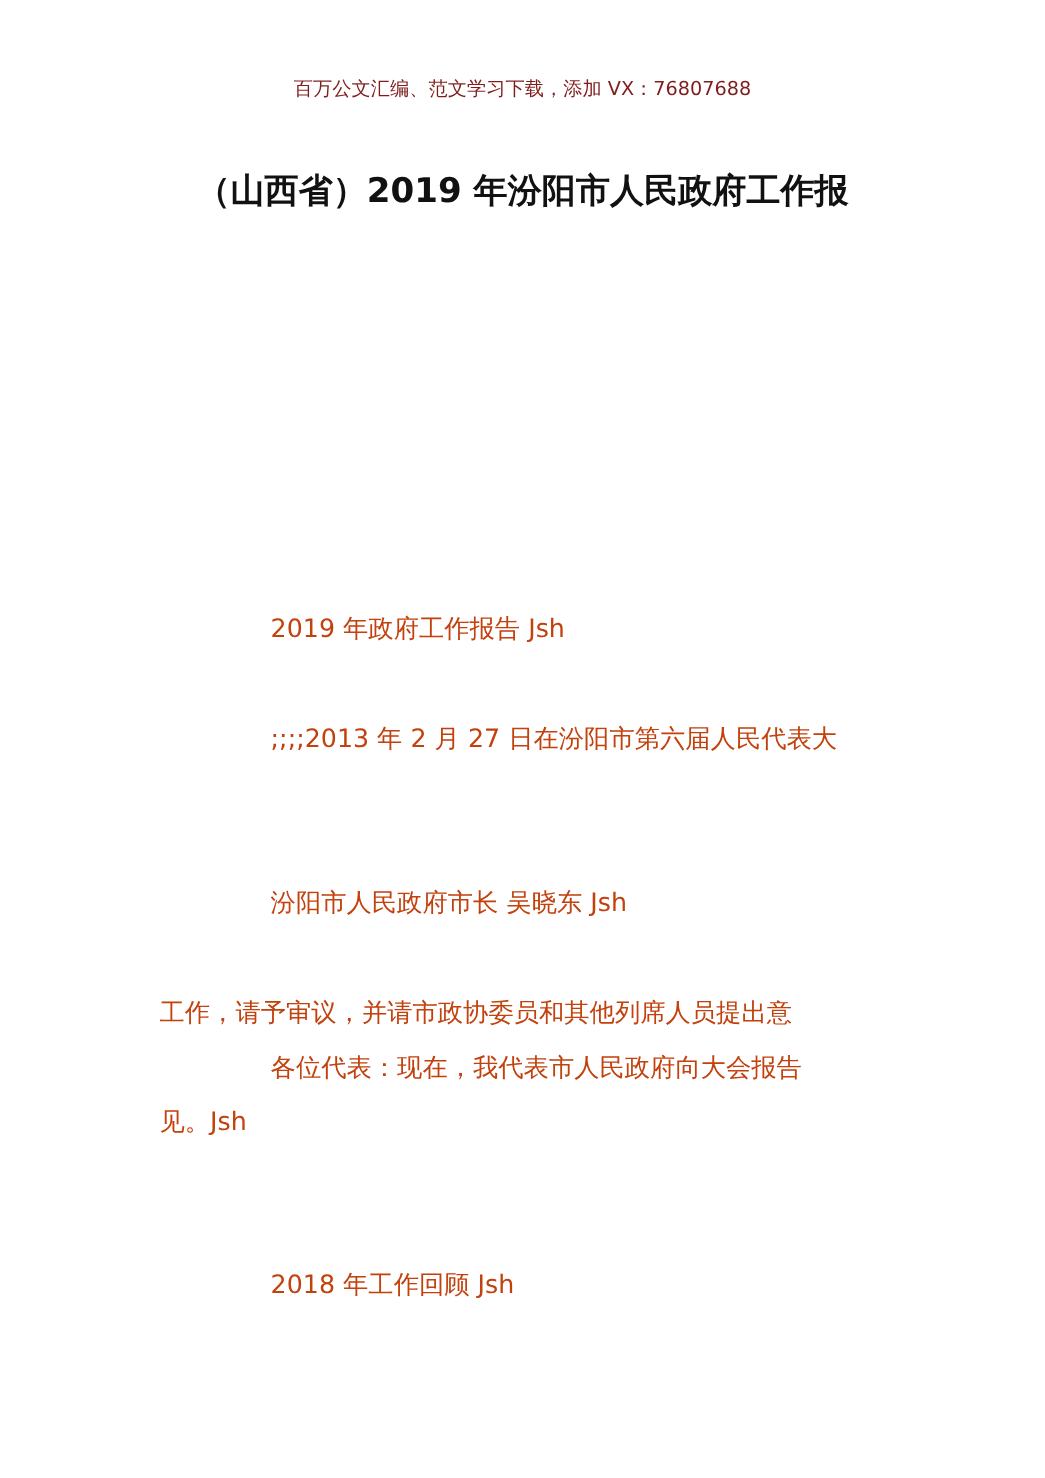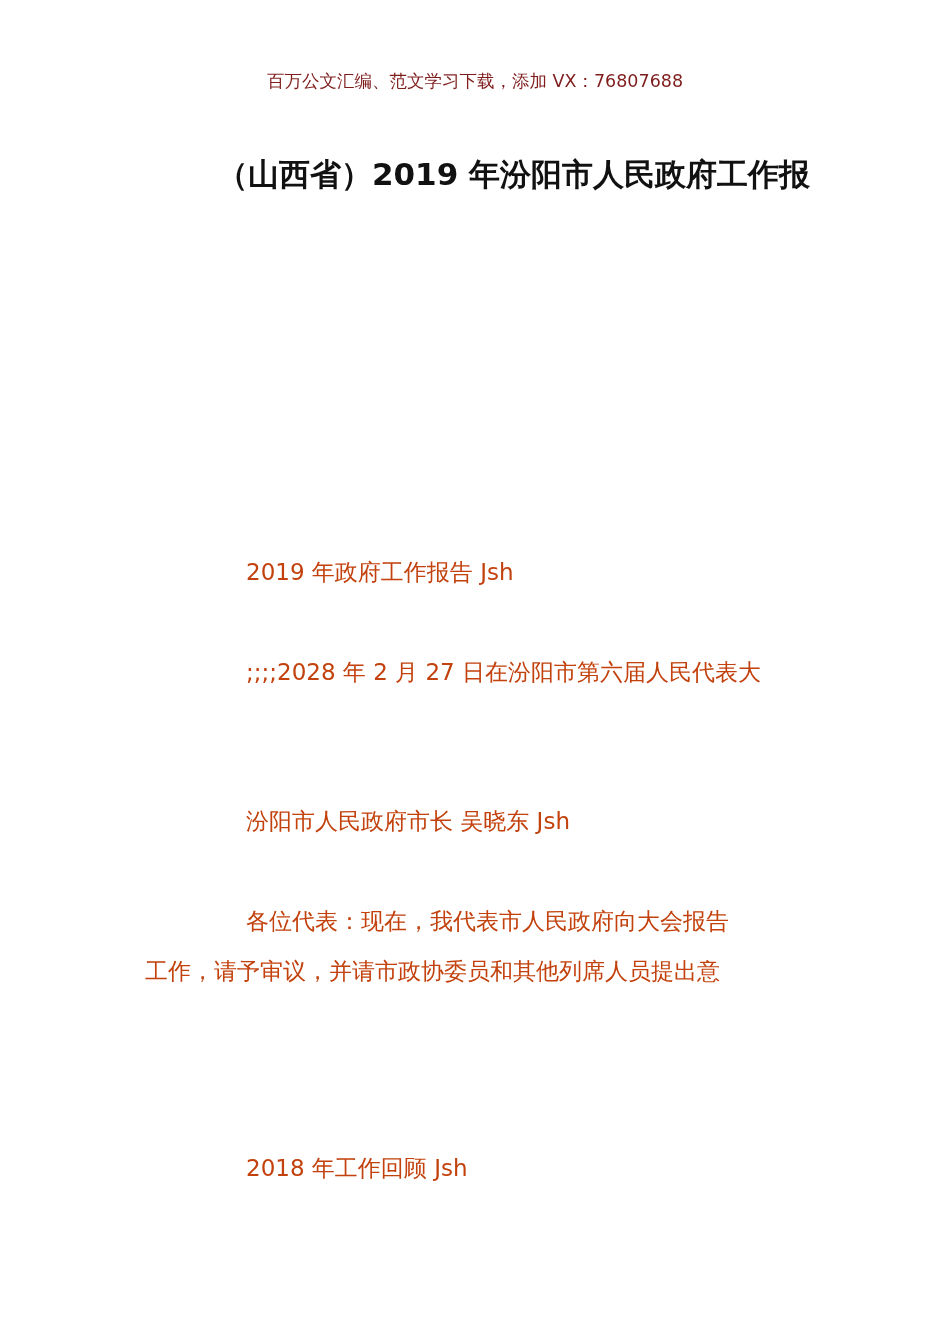--- a/index.html
+++ b/index.html
@@ -24,21 +24,21 @@
       font-size: 17.5px;
       color: #7f1d1d;
       letter-spacing: 0px;
       line-height: 26px;
     }
     .title {
       position: absolute;
       top: 148px;
       left: 140px;
       width: 670px;
-      text-align: right;
+      text-align: center;
       font-family: "DejaVu Sans", sans-serif;
       font-weight: bold;
       font-size: 31px;
       line-height: 52px;
       color: #111111;
     }
     .para {
       position: absolute;
       left: 145px;
       width: 665px;
@@ -58,27 +58,28 @@
 
 <div class="title">
   <div>（山西省）2019 年汾阳市人民政府工作报</div>
 </div>
 
 <div class="para" style="top:548px;">
   <span class="indent"></span><span>2019 年政府工作报告 Jsh</span>
 </div>
 
 <div class="para" style="top:648px;">
-  <div><span class="indent"></span><span>;;;;2028 年 2 月 27 日在汾阳市第六届人民代表大</span></div>
+  <div><span class="indent"></span><span>;;;;2013 年 2 月 27 日在汾阳市第六届人民代表大</span></div>
 </div>
 
 <div class="para" style="top:797px;">
   <span class="indent"></span><span>汾阳市人民政府市长 吴晓东 Jsh</span>
 </div>
 
 <div class="para" style="top:897px;">
+  <div>工作，请予审议，并请市政协委员和其他列席人员提出意</div>
   <div><span class="indent"></span><span>各位代表：现在，我代表市人民政府向大会报告</span></div>
-  <div>工作，请予审议，并请市政协委员和其他列席人员提出意</div>
+  <div>见。Jsh</div>
 </div>
 
 <div class="para" style="top:1144px;">
   <span class="indent"></span><span>2018 年工作回顾 Jsh</span>
 </div>
 
 </body></html>

